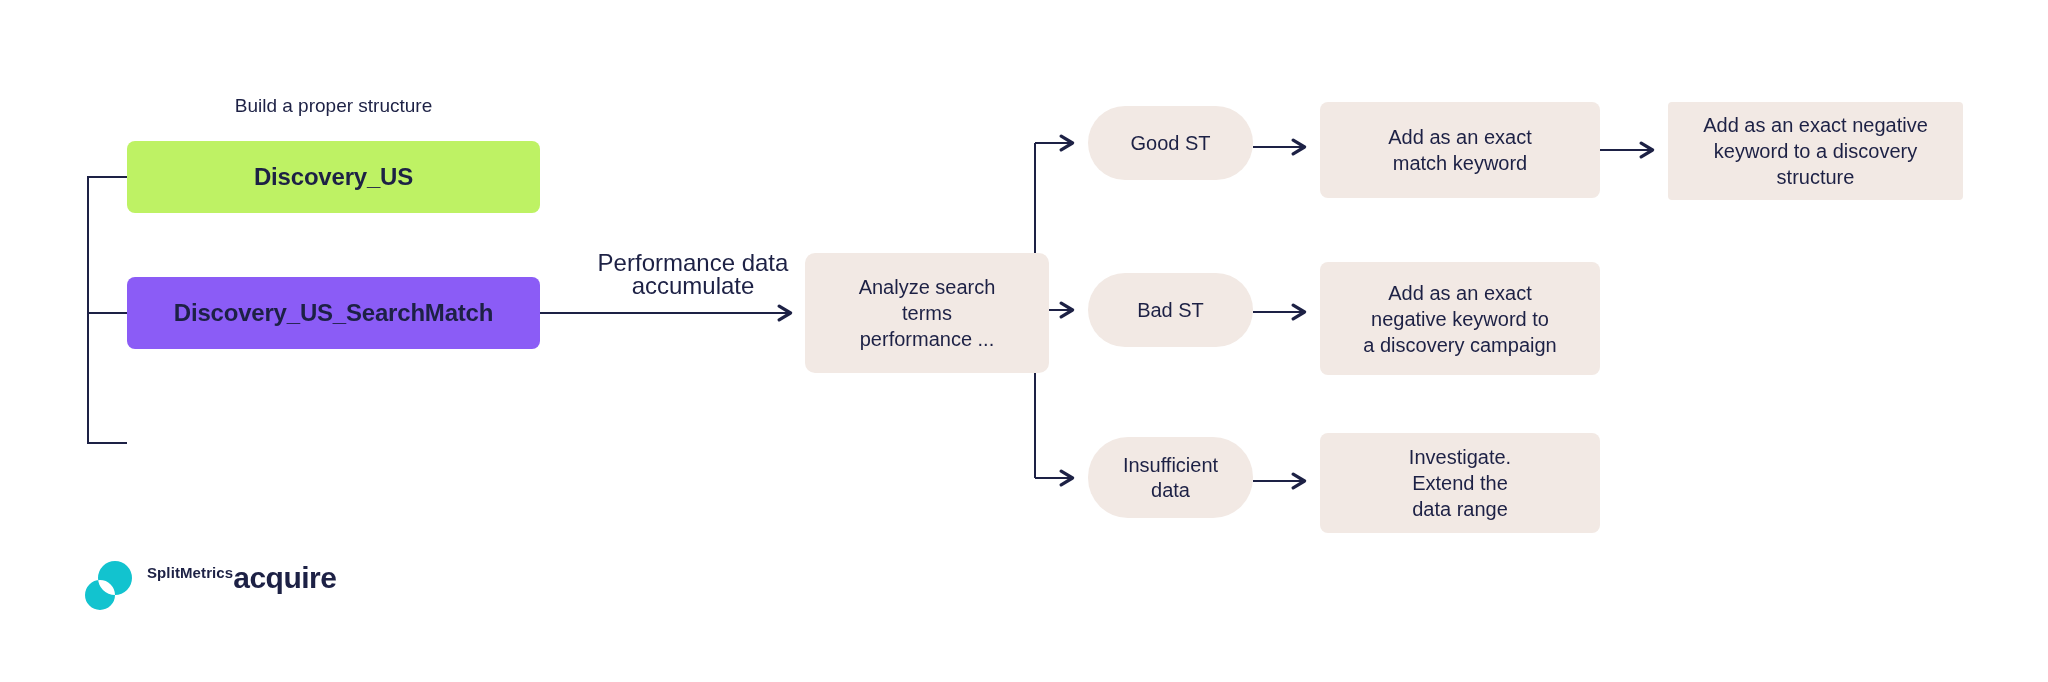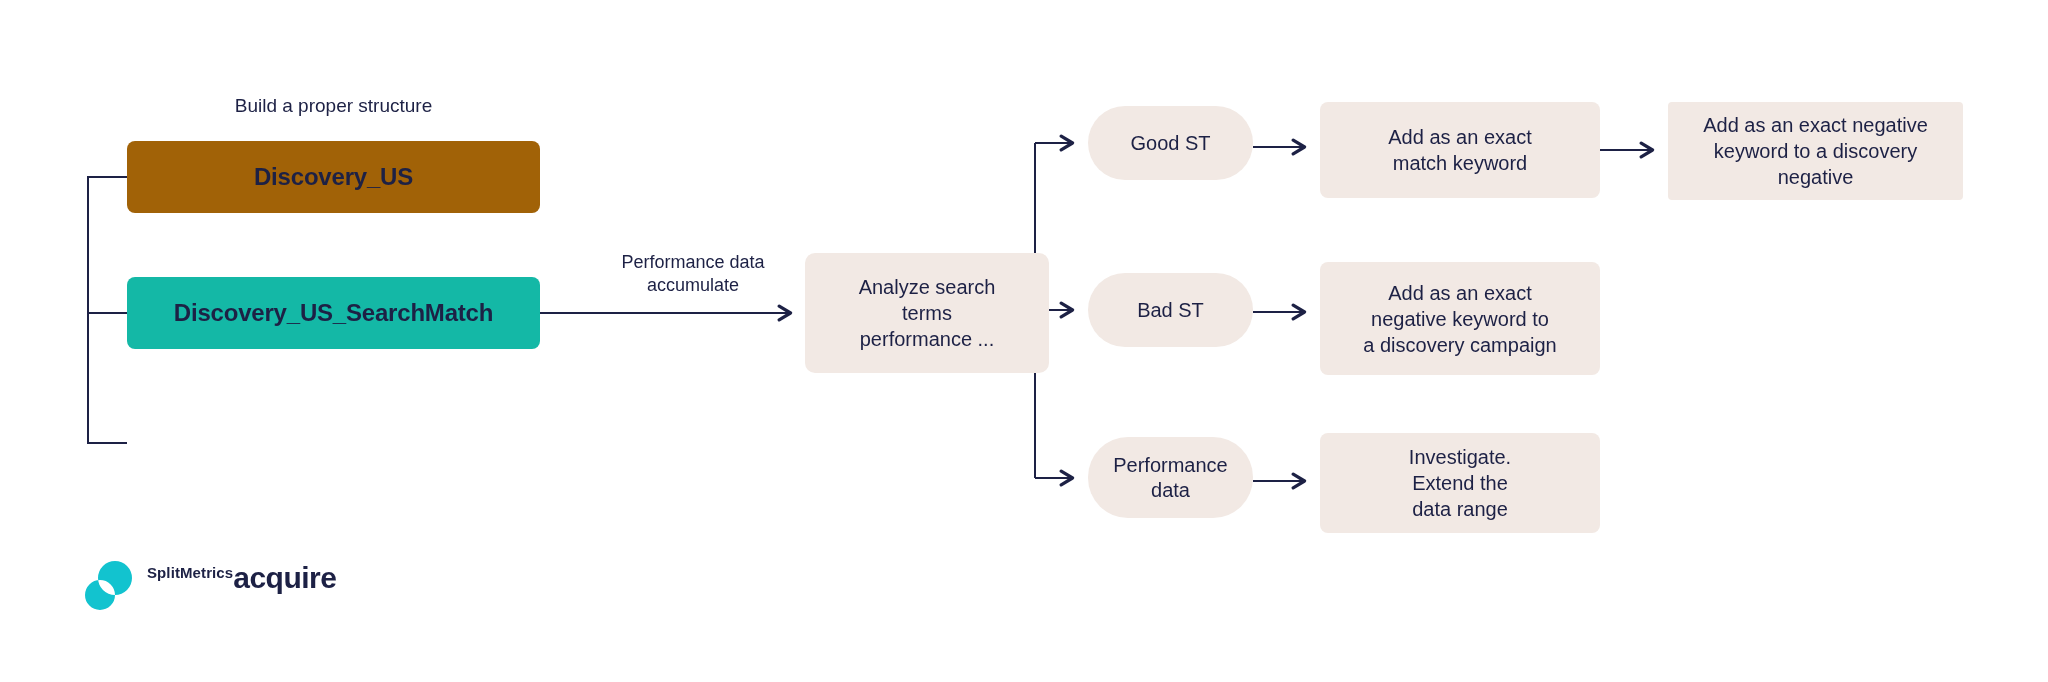--- a/index.html
+++ b/index.html
@@ -32,33 +32,33 @@
   }
   .campaign-box {
     left: 127px;
     width: 413px;
     height: 72px;
     border-radius: 8px;
     font-weight: 700;
     font-size: 24px;
     letter-spacing: -0.2px;
   }
-  .bg-pale-blue  { background: #a16207; }
-  .bg-light-blue { background: #14b8a6; align-items: center; }
+  .bg-pale-blue  { background: #bef264; }
+  .bg-light-blue { background: #8b5cf6; align-items: center; }
   .bg-beige      { background: #f2e9e4; }
   .title-label {
     left: 127px; top: 94px; width: 413px;
     text-align: center;
     font-size: 19px;
     line-height: 23px;
   }
   .transition-label {
     left: 597px; top: 251px; width: 192px;
     text-align: center;
-    font-size: 18px;
+    font-size: 24px;
     line-height: 23px;
   }
   .analyze-box {
     left: 805px; top: 253px;
     width: 244px; height: 120px;
     border-radius: 10px;
     font-size: 20px;
     line-height: 26px;
   }
   .pill {
@@ -162,34 +162,34 @@
   <div class="abs node pill bg-beige" style="top:106px;height:74px">
     <span class="line">Good ST</span>
   </div>
   <div class="abs node action-box bg-beige" style="top:102px;height:96px">
     <span class="line">Add as an exact</span>
     <span class="line">match keyword</span>
   </div>
   <div class="abs node followup-box bg-beige" style="top:102px;height:98px">
     <span class="line">Add as an exact negative</span>
     <span class="line">keyword to a discovery</span>
-    <span class="line">negative</span>
+    <span class="line">structure</span>
   </div>
 
   <div class="abs node pill bg-beige" style="top:273px;height:74px">
     <span class="line">Bad ST</span>
   </div>
   <div class="abs node action-box bg-beige" style="top:262px;height:113px">
     <span class="line">Add as an exact</span>
     <span class="line">negative keyword to</span>
     <span class="line">a discovery campaign</span>
   </div>
 
   <div class="abs node pill bg-beige" style="top:437px;height:81px">
-    <span class="line">Performance</span>
+    <span class="line">Insufficient</span>
     <span class="line">data</span>
   </div>
   <div class="abs node action-box bg-beige" style="top:433px;height:100px">
     <span class="line">Investigate.</span>
     <span class="line">Extend the</span>
     <span class="line">data range</span>
   </div>
 
   <div class="abs logo">
     <svg width="49" height="52" viewBox="0 0 49 52" xmlns="http://www.w3.org/2000/svg">

